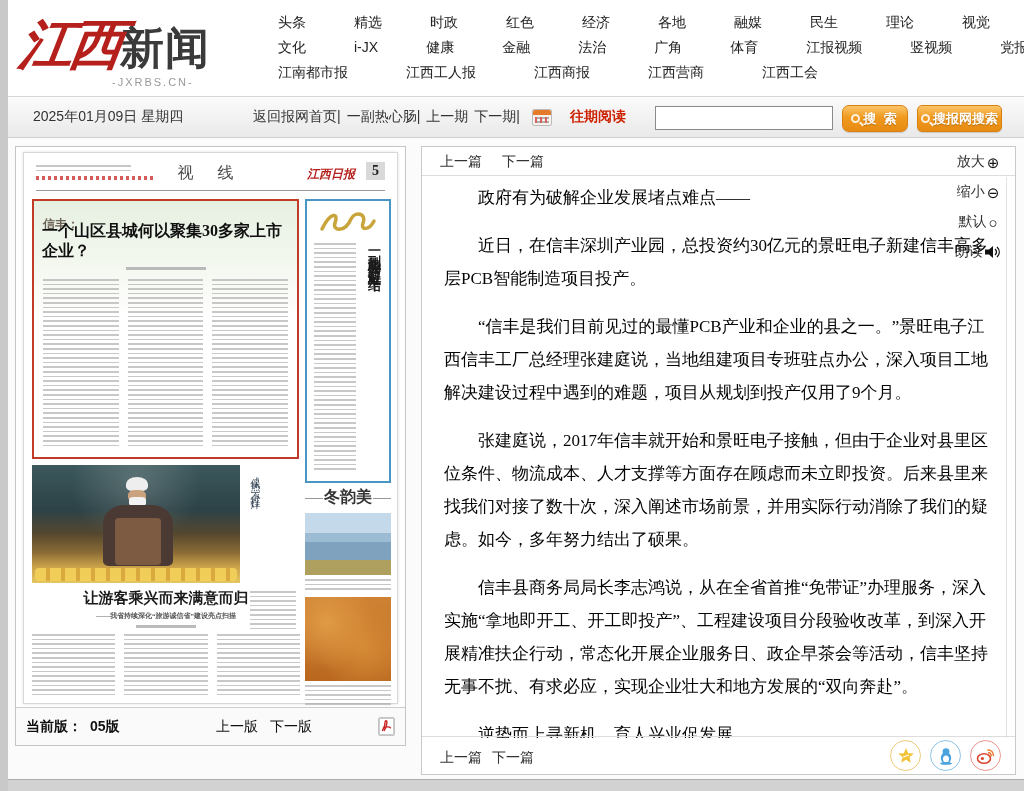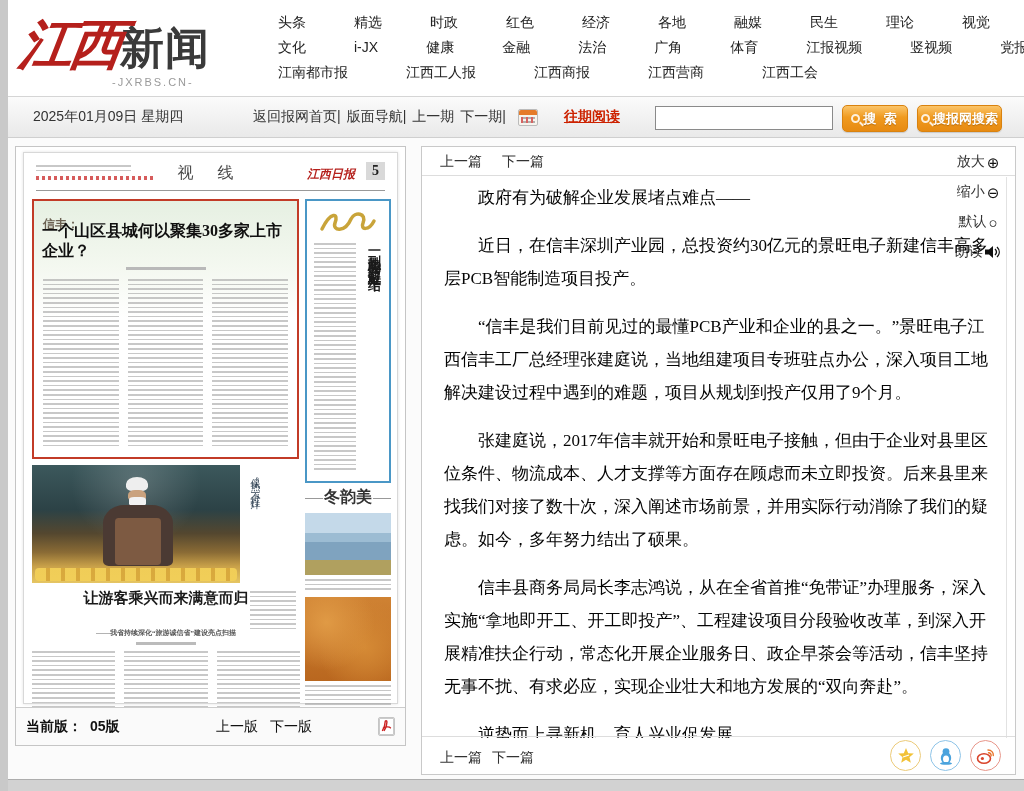--- a/index.html
+++ b/index.html
@@ -22,26 +22,26 @@
   #toolbar { position:absolute; left:0; top:96px; width:100%; height:42px;
     background:linear-gradient(180deg,#fbfbfb,#e9e9e9); border-top:1px solid #d5d5d5; border-bottom:1px solid #cfcfcf;
     display:flex; align-items:center; }
   #date { position:absolute; left:25px; font-size:14px; color:#333; }
   #tb-links { position:absolute; left:245px; font-size:14px; color:#333; display:flex; gap:6px; align-items:center;}
   .tb-link { cursor:pointer; }
   #calendar-icon { width:20px; height:17px; background:#f7f4ee; border:1px solid #bbb; border-radius:2px; position:relative; display:inline-block; margin-left:6px;}
   #calendar-icon::before { content:""; position:absolute; left:0; top:0; right:0; height:5px; background:#e57b2a; border-radius:2px 2px 0 0;}
   #calendar-icon::after { content:""; position:absolute; left:2px; top:7px; right:2px; bottom:2px;
     background:repeating-linear-gradient(90deg,#c33 0 2px,transparent 2px 5px), repeating-linear-gradient(180deg,#999 0 2px,transparent 2px 4px); opacity:.75;}
-  #archive-label { color:#cc2200; font-weight:bold; font-size:14px; margin-left:20px; cursor:pointer;text-decoration:underline;}
+  #archive-label { color:#cc2200; font-weight:bold; font-size:14px; margin-left:12px; cursor:pointer;}
   #search-input { position:absolute; left:647px; top:9px; width:178px; height:24px; border:1px solid #8a8a8a; background:#fff; padding:0 6px; font-size:13px;}
   .orange-btn { position:absolute; top:8px; height:27px; border:1px solid #d9820f; border-radius:5px; color:#fff; font-weight:bold; font-size:13px;
     background:linear-gradient(180deg,#fbc56a,#f09a1f 45%,#e78a11); cursor:pointer; display:flex; align-items:center; justify-content:center; gap:3px;
     text-shadow:0 1px 1px rgba(140,80,0,.55); box-shadow:0 1px 1px rgba(0,0,0,.15);}
-  #search-btn { left:834px; width:66px; letter-spacing:2px;}
+  #search-btn { left:834px; width:66px; letter-spacing:2px;border-radius:7px;}
   #site-search-btn { left:909px; width:85px; }
   .mag-icon { width:9px; height:9px; border:2px solid rgba(255,255,255,.85); border-radius:50%; position:relative; display:inline-block; }
   .mag-icon::after { content:""; position:absolute; width:5px; height:2px; background:rgba(255,255,255,.85); transform:rotate(45deg); left:6px; top:7px;}
 
   
   #main { position:absolute; left:0; top:138px; width:100%; height:641px; background:#fbfbfb; }
 
   
   #paper-card { position:absolute; left:7px; top:8px; width:391px; height:600px; background:#fff; border:1px solid #c5c5c5; }
   #paper { position:absolute; left:7px; top:5px; width:375px; height:552px; background:#fff; border:1px solid #d8d8d8; box-shadow:0 0 3px rgba(0,0,0,.12); }
@@ -75,21 +75,21 @@
   .cook-mask { position:absolute; left:46.5%; top:27%; width:17px; height:9px; background:#f2f2f2; border-radius:30%; }
   .cook-body { position:absolute; left:34%; top:34%; width:34%; height:52%; background:#4b3a33; border-radius:30% 30% 8% 8%; }
   .cook-apron { position:absolute; left:40%; top:45%; width:22%; height:40%; background:#7d5a42; border-radius:8%; }
   .pastries { position:absolute; left:3px; right:3px; bottom:2px; height:13px; border-radius:4px;
     background:repeating-linear-gradient(90deg,#f2cf58 0 11px,#d9a93c 11px 15px); opacity:.95;}
   #np-photo-vtitle { position:absolute; left:224px; top:318px; writing-mode:vertical-rl; font-family:"Liberation Serif",serif; font-size:10px; letter-spacing:3px; color:#2c3e50; height:110px;}
   #np-photo-cap { position:absolute; left:226px; top:438px; width:46px; height:38px; }
 
   #np-travel { position:absolute; left:8px; top:436px; width:268px; height:108px; }
   #np-travel-headline { text-align:center; font-family:"Liberation Serif",serif; font-weight:bold; font-size:15px; color:#1a1a1a; }
-  #np-travel-sub { text-align:center; font-family:"Liberation Serif",serif; font-weight:bold; font-size:7px; color:#555; margin-top:20px;}
+  #np-travel-sub { text-align:center; font-family:"Liberation Serif",serif; font-weight:bold; font-size:7px; color:#555; margin-top:3px;}
   #np-travel-byline { width:60px; height:3px; background:#bbb; margin:4px auto 6px; }
   #np-travel-cols { display:flex; gap:9px; height:62px; }
   #np-travel-cols > div { flex:1; }
 
   #np-winter { position:absolute; left:281px; top:334px; width:86px; }
   #np-winter-title { text-align:center; font-family:"Liberation Serif",serif; font-weight:bold; font-size:16px; color:#333; position:relative; }
   #np-winter-title::before, #np-winter-title::after { content:""; position:absolute; top:50%; width:18px; height:1px; background:#999; }
   #np-winter-title::before { left:0; } #np-winter-title::after { right:0; }
   #np-lake { margin-top:5px; height:62px; background:linear-gradient(180deg,#c4d9e9 0 32%,#9cbcd3 32% 46%,#7fa3bf 46% 76%,#b0a05f 76% 100%); }
   #np-cap1 { margin-top:4px; height:14px; }
@@ -173,21 +173,21 @@
           <span class="nav-item">江西营商</span>
           <span class="nav-item">江西工会</span>
         </div>
     </nav>
   </header>
 
   <div id="toolbar">
     <span id="date">2025年01月09日 星期四</span>
     <div id="tb-links">
       <span class="tb-link">返回报网首页|</span>
-      <span class="tb-link">版面导航|</span>
+      <span class="tb-link">一副热心肠|</span>
       <span class="tb-link">上一期</span>
       <span class="tb-link">下一期|</span>
       <span id="calendar-icon"></span>
       <span id="archive-label">往期阅读</span>
     </div>
     <input id="search-input" value="" style="">
     <button class="orange-btn" id="search-btn">
         <span class="mag-icon"></span>
         <span>搜 索</span>
       </button>

